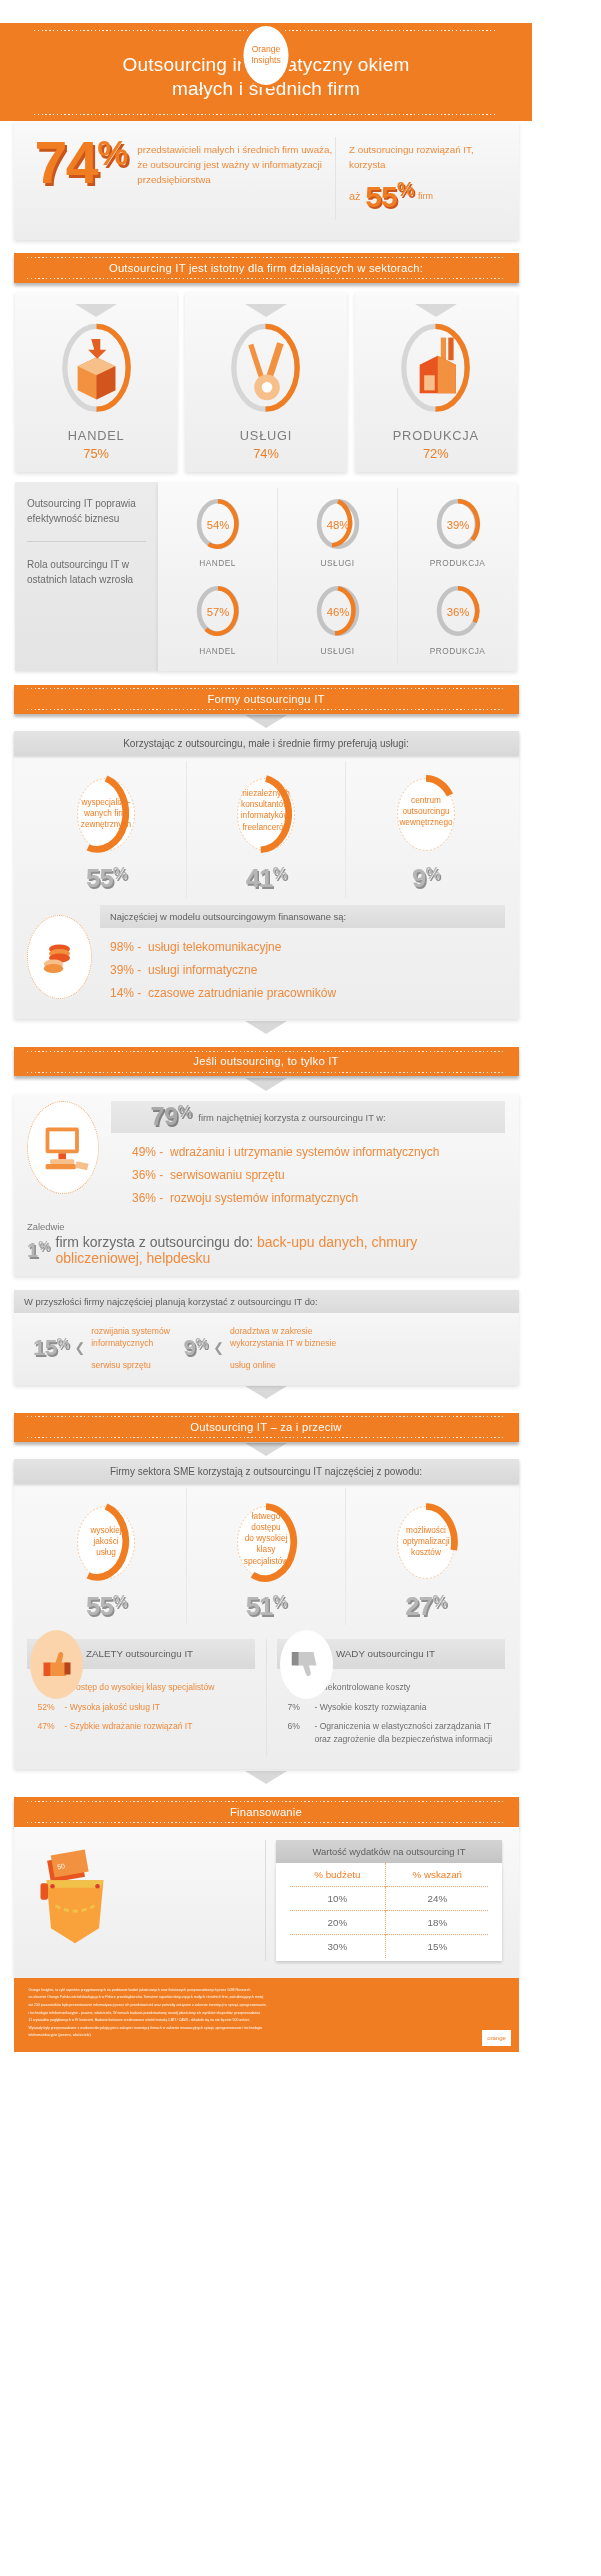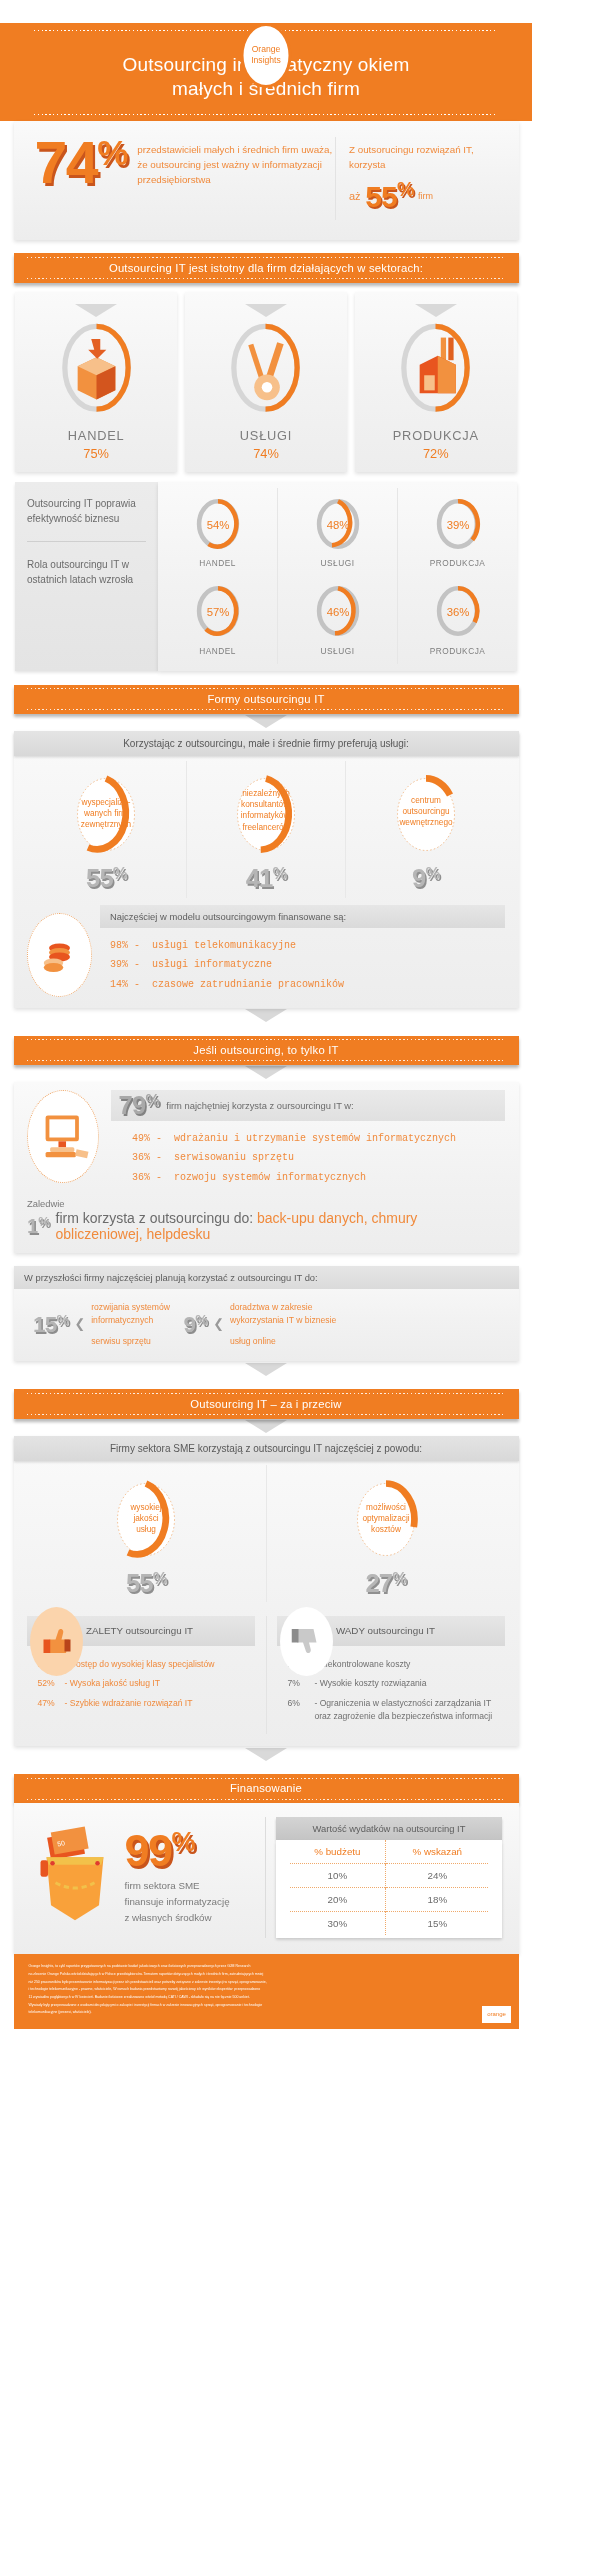--- a/index.html
+++ b/index.html
@@ -96,39 +96,39 @@
   .donut-lbl{ font-size:8.3px; color:#7d7d7d; letter-spacing:0.5px; margin-top:3.8px;}
 
   
   .forms-row{ display:flex; padding:4.5px 13.5px 7.5px;}
   .forms-cell{ flex:1; text-align:center; padding:10.5px 0 4.5px; border-left:0.8px solid #e8e8e8;}
   .forms-cell:first-child{ border-left:0;}
   .big-grey{ font-size:25.6px; font-weight:700; color:#b6b6b6; text-shadow:1.5px 2.3px 0 #8f8f8f; letter-spacing:-0.8px;}
   .big-grey .pc{ font-size:16.5px; vertical-align:top;}
 
   
-  .money-box{ display:flex; padding:0 13.5px 10.5px; align-items:flex-end;}
+  .money-box{ display:flex; padding:0 13.5px 10.5px; align-items:center;}
   .oval-ico{
     width:65px;height:84px;border-radius:50%;background:#fff;
     border:0.8px dotted #f0a96b; display:flex;align-items:center;justify-content:center;
     flex:none; margin-right:7.5px;
   }
   .list-head{
     background:linear-gradient(180deg,#e6e6e6,#dadada);
     font-size:9.4px; color:#5e5e5e; padding:6px 10.5px;
   }
   .lst{ padding:7.5px 10.5px 3px;}
-  .lst li{ list-style:none; font-size:10px; color:#f08a3c; line-height:1.95;font-family:Liberation Mono, monospace;}
+  .lst li{ list-style:none; font-size:12px; color:#f08a3c; line-height:1.95;}
   .lst li b{ font-weight:400;}
 
   
   .b79{ display:flex; padding:7.5px 13.5px 4.5px; align-items:flex-start;}
   .b79 .right{ flex:1; padding-left:4.5px;}
   .b79-head{ display:flex; align-items:center; background:linear-gradient(180deg,#eaeaea,#e0e0e0); padding:3px 7.5px;}
-  .n79{ font-size:25.6px; font-weight:700; color:#a9a9a9; text-shadow:1.5px 2.3px 0 #828282; letter-spacing:-0.8px; line-height:1;}
+  .n79{ font-size:25.6px; font-weight:700; color:#a9a9a9; text-shadow:1.5px 2.3px 0 #828282; letter-spacing:-0.8px; line-height:1;margin-left:32px;}
   .n79 .pc{ font-size:16px; vertical-align:top;}
   .b79-head span.txt{ font-size:9.4px; color:#6b6b6b; margin-left:7.5px;}
   .zaledwie{ font-size:9.4px; color:#7a7a7a; padding:3px 0 0 13.5px;}
   .one-pct-row{ display:flex; align-items:center; padding:1.5px 13.5px 10.5px;}
   .n1{ font-size:20px; font-weight:700; color:#b4b4b4; text-shadow:1.5px 1.5px 0 #8d8d8d; line-height:1;}
   .n1 .pc{ font-size:12.8px; vertical-align:top;}
   .one-txt{ font-size:14px; color:#6b6b6b; margin-left:6px;}
   .one-txt em{ font-style:normal; color:#f08a3c;}
 
   
@@ -474,20 +474,32 @@
     <div class="forms-row">
       <div class="forms-cell">
         <svg width="96" height="90" viewBox="0 0 128 120">
           <ellipse cx="64" cy="58" rx="38" ry="48" fill="#fff" stroke="#f0a96b" stroke-width="1" stroke-dasharray="2 3"></ellipse>
           <path d="M64 10 A38 48 0 1 1 40 102" fill="none" stroke="#f07d22" stroke-width="9"></path>
           <text x="64" y="45" text-anchor="middle" font-size="11" fill="#f07d22" font-family="Liberation Sans, sans-serif">wysokiej</text>
           <text x="64" y="60" text-anchor="middle" font-size="11" fill="#f07d22" font-family="Liberation Sans, sans-serif">jakości</text>
           <text x="64" y="75" text-anchor="middle" font-size="11" fill="#f07d22" font-family="Liberation Sans, sans-serif">usług</text>
         </svg>
         <div class="big-grey"><span>55</span><span class="pc">%</span></div>
+      </div>
+      <div class="forms-cell">
+        <svg width="96" height="90" viewBox="0 0 128 120">
+          <ellipse cx="64" cy="58" rx="38" ry="48" fill="#fff" stroke="#f0a96b" stroke-width="1" stroke-dasharray="2 3"></ellipse>
+          <path d="M64 10 A38 48 0 1 1 46 101" fill="none" stroke="#f07d22" stroke-width="9"></path>
+          <text x="64" y="26" text-anchor="middle" font-size="11" fill="#f07d22" font-family="Liberation Sans, sans-serif">łatwego</text>
+          <text x="64" y="41" text-anchor="middle" font-size="11" fill="#f07d22" font-family="Liberation Sans, sans-serif">dostępu</text>
+          <text x="64" y="56" text-anchor="middle" font-size="11" fill="#f07d22" font-family="Liberation Sans, sans-serif">do wysokiej</text>
+          <text x="64" y="71" text-anchor="middle" font-size="11" fill="#f07d22" font-family="Liberation Sans, sans-serif">klasy</text>
+          <text x="64" y="86" text-anchor="middle" font-size="11" fill="#f07d22" font-family="Liberation Sans, sans-serif">specjalistów</text>
+        </svg>
+        <div class="big-grey"><span>51</span><span class="pc">%</span></div>
       </div>
       <div class="forms-cell">
         <svg width="96" height="90" viewBox="0 0 128 120">
           <ellipse cx="64" cy="58" rx="38" ry="48" fill="#fff" stroke="#f0a96b" stroke-width="1" stroke-dasharray="2 3"></ellipse>
           <path d="M64 10 A38 48 0 0 1 101 68" fill="none" stroke="#f07d22" stroke-width="9"></path>
           <text x="64" y="45" text-anchor="middle" font-size="11" fill="#f07d22" font-family="Liberation Sans, sans-serif">możliwości</text>
           <text x="64" y="60" text-anchor="middle" font-size="11" fill="#f07d22" font-family="Liberation Sans, sans-serif">optymalizacji</text>
           <text x="64" y="75" text-anchor="middle" font-size="11" fill="#f07d22" font-family="Liberation Sans, sans-serif">kosztów</text>
         </svg>
         <div class="big-grey"><span>27</span><span class="pc">%</span></div>
@@ -562,26 +574,20 @@
             <rect x="36" y="10" width="46" height="30" fill="#f2913f"></rect>
             <text x="42" y="30" font-size="9" fill="#fff" font-family="Liberation Sans, sans-serif">50</text>
           </g>
           <path d="M22 48 L98 48 L92 112 L60 132 L28 112 Z" fill="#f9a13a"></path>
           <path d="M22 48 L98 48 L95 58 L25 58 Z" fill="#f2c14a"></path>
           <rect x="14" y="52" width="10" height="22" rx="3" fill="#e8551f"></rect>
           <circle cx="30" cy="56" r="3" fill="#e03b2f"></circle>
           <circle cx="90" cy="56" r="3" fill="#e03b2f"></circle>
           <path d="M34 82 q26 14 52 0" fill="none" stroke="#f2c14a" stroke-width="4" stroke-dasharray="7 5"></path>
         </svg>
-        <div>
-          <div class="n99"><span>99</span><span class="pc">%</span></div>
-          <div class="fin-cap" style="white-space:pre-line;">firm sektora SME
-finansuje informatyzację
-z własnych środków</div>
-        </div>
       </div>
       <div class="fin-sep"></div>
       <div class="tbl-wrap">
         <div class="tbl-title">Wartość wydatków na outsourcing IT</div>
         <div class="tbl-body">
           <table class="fin-tbl">
             <thead>
               <tr>
                 <th>% budżetu</th>
                 <th>% wskazań</th>

